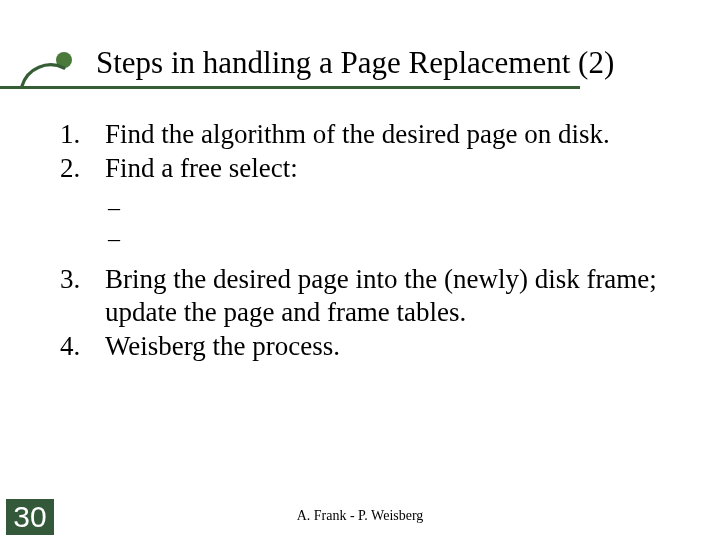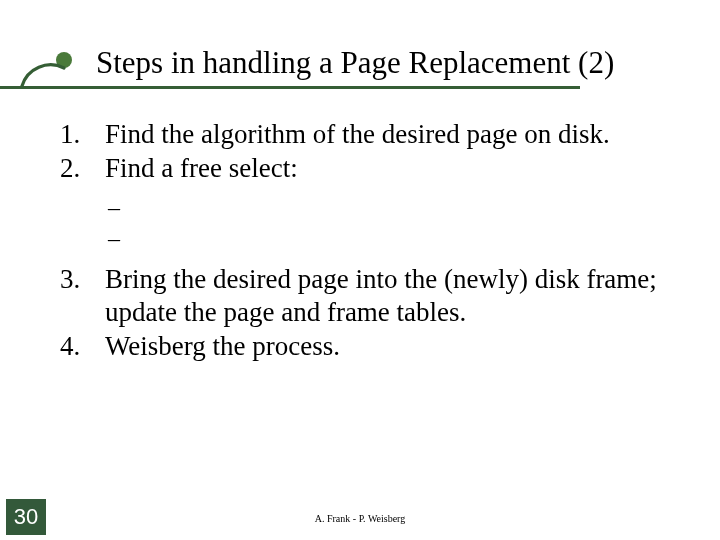--- a/index.html
+++ b/index.html
@@ -91,38 +91,38 @@
     padding-left: 8px;
   }
   .block2 {
     margin-top: 10px;
   }
   
   .pagenum {
     position: absolute;
     left: 6px;
     bottom: 5px;
-    width: 40px;
+    width: 48px;
     height: 36px;
     background: #33593a;
     color: #ffffff;
     font-family: Arial, sans-serif;
-    font-size: 22px;
+    font-size: 30px;
     display: flex;
     align-items: center;
     justify-content: center;
   }
   
   .footer {
     position: absolute;
     bottom: 16px;
     left: 0;
     right: 0;
     text-align: center;
-    font-size: 10px;
+    font-size: 14px;
     color: #000;
   }
 </style>
 </head>
 <body>
 
 <div class="slide">
 
   <div class="title-wrap">
     <span class="bullet-arc">

